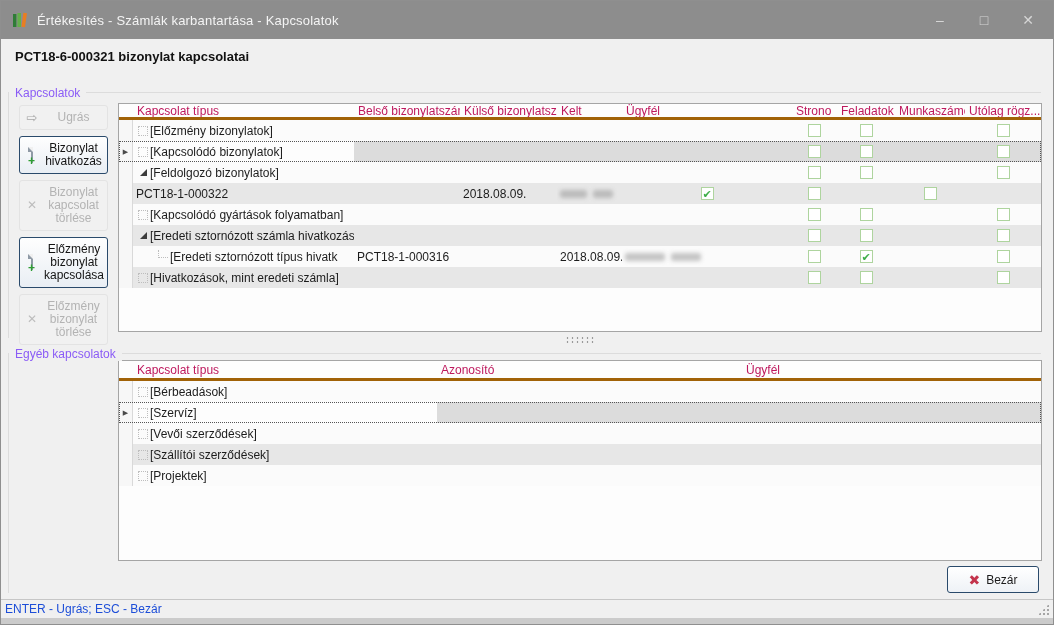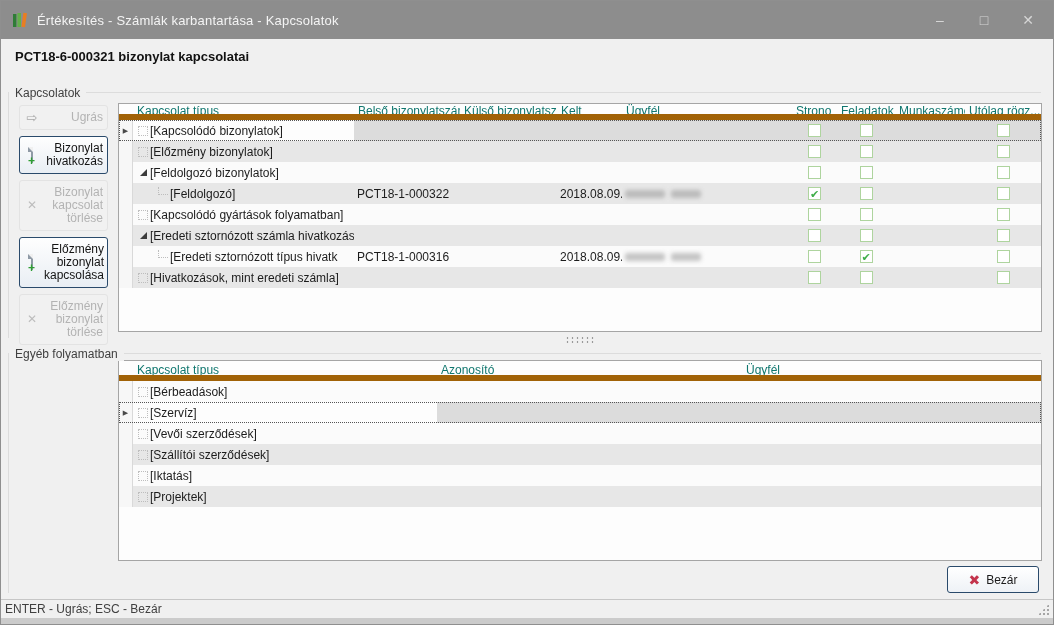--- a/index.html
+++ b/index.html
@@ -10,44 +10,44 @@
 
   
   .titlebar { position:absolute; left:0; top:0; width:100%; height:38px; background:#8d8d8d; display:flex; align-items:center; padding:0 10px; }
   .app-icon { width:18px; height:18px; margin-right:8px; flex:0 0 auto; }
   .title-text { color:#f4f4f4; font-size:13px; letter-spacing:.2px; }
   .win-controls { margin-left:auto; display:flex; gap:14px; align-items:center; }
   .win-btn { width:30px; height:24px; display:flex; align-items:center; justify-content:center; color:#d6d6d6; font-size:14px; cursor:default; }
 
   
   .page-title { position:absolute; left:14px; top:48px; font-size:13px; font-weight:bold; color:#111; }
-  .group-label { position:absolute; font-size:12px; color:#404040; background:#f0f0f0; padding-right:6px; z-index:2; }
+  .group-label { position:absolute; font-size:12px; color:#8b5cf6; background:#f0f0f0; padding-right:6px; z-index:2; }
   .group-line { position:absolute; height:1px; background:#dcdcdc; z-index:1; }
   .group-vline { position:absolute; width:1px; background:#dcdcdc; z-index:1; }
 
   
   .sidebar { position:absolute; left:18px; top:104px; width:89px; display:flex; flex-direction:column; gap:6px; }
   .sbtn { display:flex; align-items:center; gap:4px; width:89px; padding:5px 4px; border:1px solid #2a4a6b; border-radius:3px;
           background:linear-gradient(#fefefe,#e9eef4); font-size:12px; line-height:13px; color:#141414; text-align:center; cursor:pointer; }
-  .sbtn .lbl { flex:1;text-align:right; }
+  .sbtn .lbl { flex:1; }
   .sbtn.disabled { border-color:#e3e3e3; background:#f1f1f1; color:#b3b3b3; cursor:default; }
   .icn { flex:0 0 16px; width:16px; text-align:center; }
   .icn-jump { color:#a6a6a6; font-size:13px; }
   .icn-x { color:#bdbdbd; font-size:12px; font-weight:bold; }
   .icn-doc { position:relative; width:13px; height:15px; background:#fdfdfd; border:1px solid #8f9aa6; margin:0 auto; }
   .icn-doc:before { content:""; position:absolute; right:-1px; top:-1px; border-style:solid; border-width:0 5px 5px 0; border-color:transparent #f0f0f0 #8f9aa6 transparent; }
   .icn-doc .plus { position:absolute; left:-5px; bottom:-4px; width:9px; height:9px; color:#2e9e33; font-size:12px; font-weight:bold; line-height:9px; }
 
   
   .grid-table { position:absolute; background:#fdfdfd; border:1px solid #a5a5a5; overflow:hidden; }
   .t1 { left:117px; top:102px; width:924px; height:229px; }
   .t2 { left:117px; top:359px; width:924px; height:201px; }
   .t1 .hrow, .t1 .row { display:grid; grid-template-columns:14px 221px 106px 97px 65px 170px 45px 58px 70px 1fr; }
   .t2 .hrow, .t2 .row { display:grid; grid-template-columns:14px 304px 305px 1fr; }
-  .hrow { height:16px; line-height:15px; border-bottom:6px solid #a16207; background:#fdfdfd; color:#0f766e; }
+  .hrow { height:16px; line-height:15px; border-bottom:3px solid #a16207; background:#fdfdfd; color:#be185d; }
   .t2 .hrow { height:20px; line-height:19px; }
   .hcell { padding:0 4px; overflow:hidden; white-space:nowrap; }
   .row { height:21px; line-height:20px; }
   .row:nth-child(odd) { background:#fbfbfb; }
   .row:nth-child(even) { background:#e7e7e7; }
   .cell { overflow:hidden; white-space:nowrap; padding:0 3px; display:flex; align-items:center; }
   .cell.gutter { background:#f7f7f7; border-right:1px solid #d9d9d9; padding:0; justify-content:center; color:#4a4a4a; font-size:7px; }
   .row.selected { outline:1px dotted #555; outline-offset:-1px; }
   .row.selected .cell { background:#dcdcdc; }
   .row.selected .cell.c-tipus { background:#fdfdfd; }
@@ -68,21 +68,21 @@
   
   .splitter { position:absolute; left:117px; top:331px; width:924px; height:15px; display:flex; align-items:center; justify-content:center; cursor:row-resize; }
   .grip { width:30px; height:8px; background-image:radial-gradient(#9a9a9a 1px, transparent 1.2px); background-size:5px 4px; }
 
   
   .close-btn { position:absolute; right:14px; top:565px; width:92px; height:27px; border:1px solid #2a4a6b; border-radius:3px;
                background:linear-gradient(#ffffff,#eef2f6); display:flex; align-items:center; justify-content:center; gap:6px; font-size:12px; cursor:pointer; }
   .icn-redx { color:#c3344c; font-weight:bold; font-size:14px; }
 
   
-  .statusbar { position:absolute; left:0; top:598px; width:100%; height:19px; background:#f0f0f0; border-top:1px solid #c6c6c6; display:flex; align-items:center; padding:0 4px; font-size:12px; color:#404040; }
+  .statusbar { position:absolute; left:0; top:598px; width:100%; height:19px; background:#f0f0f0; border-top:1px solid #c6c6c6; display:flex; align-items:center; padding:0 4px; font-size:12px; color:#1d4ed8; }
   .bottom-strip { position:absolute; left:0; top:617px; width:100%; height:8px; background:#cbcbcb; border-bottom:2px solid #a2a2a2; }
   .size-grip { position:absolute; right:3px; top:602px; width:13px; height:13px;
                background-image:radial-gradient(#a5a5a5 1px, transparent 1.2px); background-size:4px 4px; background-position:bottom right;
                clip-path:polygon(100% 0, 100% 100%, 0 100%); }
 </style>
 </head>
 <body>
 
 <div class="window">
 
@@ -136,20 +136,41 @@
         <div class="hcell">Belső bizonylatszám</div>
         <div class="hcell">Külső bizonylatszám</div>
         <div class="hcell">Kelt</div>
         <div class="hcell">Ügyfél</div>
         <div class="hcell">Strono</div>
         <div class="hcell">Feladatok</div>
         <div class="hcell">Munkaszámok</div>
         <div class="hcell">Utólag rögz...</div>
       </div>
     <div id="t1-rows">
+        <div class="row">
+          <div class="cell gutter"></div>
+          <div class="cell c-tipus">
+            <span class="node leaf"></span>
+            <span>[Előzmény bizonylatok]</span>
+          </div>
+          <div class="cell"></div>
+          <div class="cell"></div>
+          <div class="cell"></div>
+          <div class="cell"></div>
+          <div class="cell ccb">
+            <span class="cb"></span>
+          </div>
+          <div class="cell ccb">
+            <span class="cb"></span>
+          </div>
+          <div class="cell"></div>
+          <div class="cell ccb">
+            <span class="cb"></span>
+          </div>
+        </div>
         <div class="row selected">
           <div class="cell gutter">▶</div>
           <div class="cell c-tipus">
             <span class="node leaf"></span>
             <span>[Kapcsolódó bizonylatok]</span>
           </div>
           <div class="cell"></div>
           <div class="cell"></div>
           <div class="cell"></div>
           <div class="cell"></div>
@@ -160,65 +181,40 @@
             <span class="cb"></span>
           </div>
           <div class="cell"></div>
           <div class="cell ccb">
             <span class="cb"></span>
           </div>
         </div>
         <div class="row">
           <div class="cell gutter"></div>
           <div class="cell c-tipus">
-            <span class="node leaf"></span>
-            <span>[Előzmény bizonylatok]</span>
-          </div>
-          <div class="cell"></div>
-          <div class="cell"></div>
-          <div class="cell"></div>
-          <div class="cell"></div>
-          <div class="cell ccb">
-            <span class="cb"></span>
-          </div>
-          <div class="cell ccb">
-            <span class="cb"></span>
-          </div>
-          <div class="cell"></div>
-          <div class="cell ccb">
-            <span class="cb"></span>
-          </div>
-        </div>
-        <div class="row">
-          <div class="cell gutter"></div>
-          <div class="cell c-tipus">
             <span class="node expanded"></span>
             <span>[Feldolgozó bizonylatok]</span>
           </div>
           <div class="cell"></div>
           <div class="cell"></div>
           <div class="cell"></div>
           <div class="cell"></div>
           <div class="cell ccb">
             <span class="cb"></span>
           </div>
           <div class="cell ccb">
             <span class="cb"></span>
           </div>
           <div class="cell"></div>
           <div class="cell ccb">
             <span class="cb"></span>
           </div>
         </div>
         <div class="row">
           <div class="cell gutter"></div>
-          <div class="cell c-tipus">
-            <span class="node child"></span>
-            <span>[Feldolgozó]</span>
-          </div>
           <div class="cell">PCT18-1-000322</div>
           <div class="cell"></div>
           <div class="cell">2018.08.09.</div>
           <div class="cell">
             <span class="blur-blob" style="width: 40px;"></span>
             <span class="blur-blob" style="width: 30px;"></span>
           </div>
           <div class="cell ccb">
             <span class="cb checked"></span>
           </div>
@@ -317,21 +313,21 @@
             <span class="cb"></span>
           </div>
         </div>
       </div>
   </div>
 
   <div class="splitter">
     <div class="grip"></div>
   </div>
 
-  <div class="group-label" style="left:14px; top:346px;">Egyéb folyamatban</div>
+  <div class="group-label" style="left:14px; top:346px;">Egyéb kapcsolatok</div>
   <div class="group-line" style="left:118px; top:352px; width:922px;"></div>
   <div class="group-vline" style="left:7px; top:352px; height:240px;"></div>
 
   <div class="grid-table t2">
     <div class="hrow" id="t2-header">
         <div class="hcell"></div>
         <div class="hcell">Kapcsolat típus</div>
         <div class="hcell">Azonosító</div>
         <div class="hcell">Ügyfél</div>
       </div>
@@ -369,29 +365,20 @@
             <span class="node leaf"></span>
             <span>[Szállítói szerződések]</span>
           </div>
           <div class="cell"></div>
           <div class="cell"></div>
         </div>
         <div class="row">
           <div class="cell gutter"></div>
           <div class="cell c-tipus">
             <span class="node leaf"></span>
-            <span>[Iktatás]</span>
-          </div>
-          <div class="cell"></div>
-          <div class="cell"></div>
-        </div>
-        <div class="row">
-          <div class="cell gutter"></div>
-          <div class="cell c-tipus">
-            <span class="node leaf"></span>
             <span>[Projektek]</span>
           </div>
           <div class="cell"></div>
           <div class="cell"></div>
         </div>
       </div>
   </div>
 
   <div class="close-btn">
     <span class="icn-redx">✖</span>

